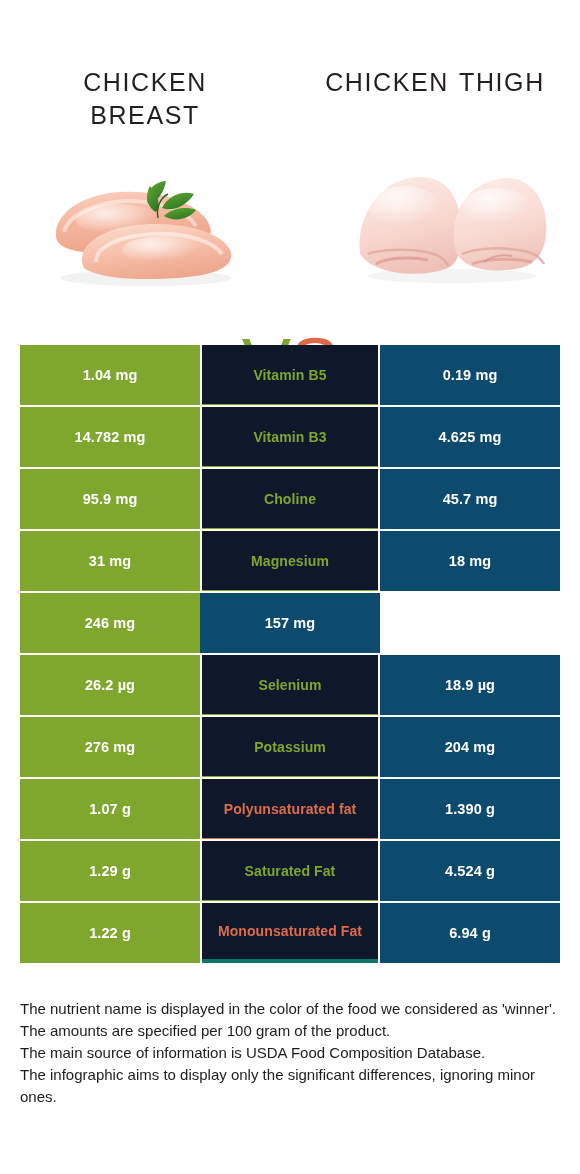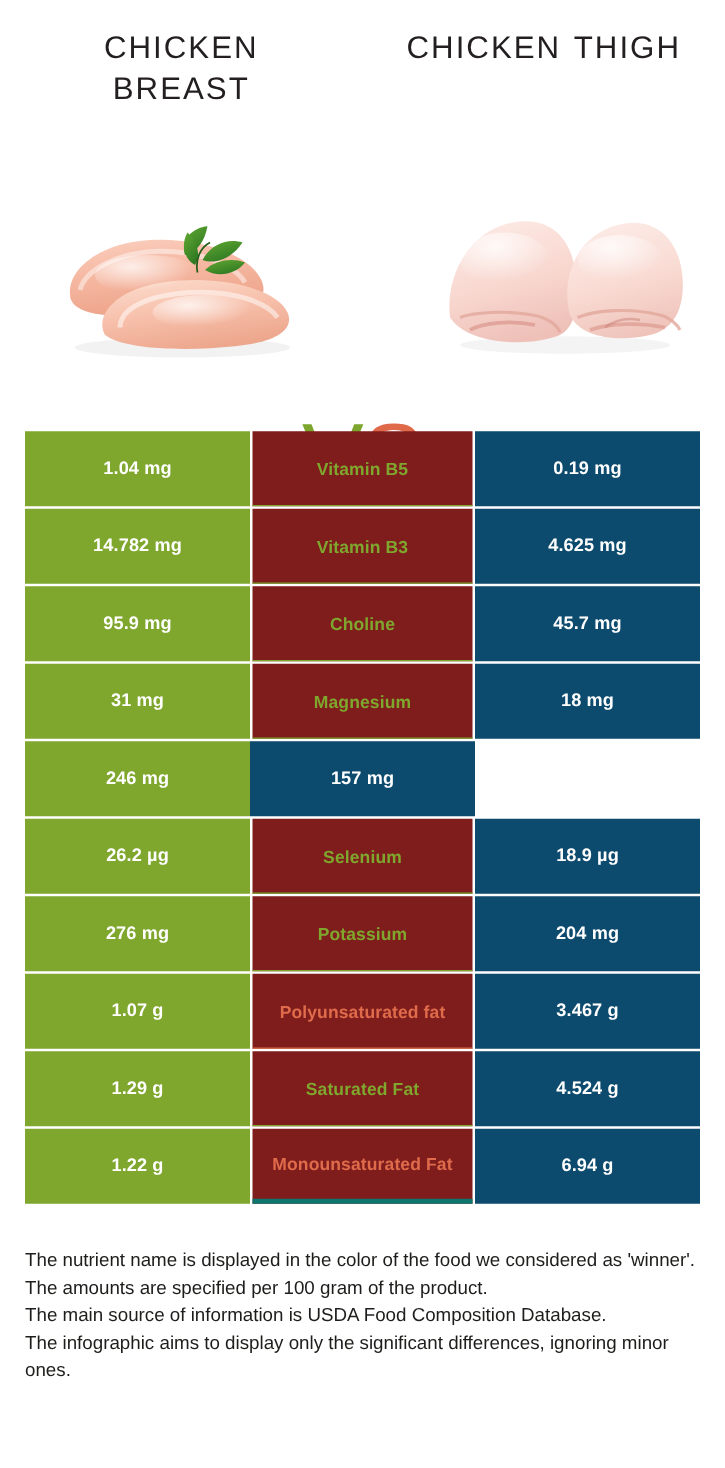--- a/index.html
+++ b/index.html
@@ -39,20 +39,21 @@
   .title-col .title-text {
     display: block;
     font-family: "Liberation Sans", sans-serif;
     font-weight: 300;
     font-size: 25px;
     line-height: 33px;
     letter-spacing: 1.6px;
     color: #231f20;
     padding: 0 24px;
     word-spacing: 2px;
+    margin-top: 44px;
   }
 
   
   .hero {
     position: absolute;
     top: 150px;
     left: 0;
     width: 580px;
     height: 140px;
   }
@@ -106,21 +107,21 @@
     font-weight: 700;
     color: #ffffff;
     letter-spacing: 0.1px;
   }
   .cell-left  { background: #7fa72e; }
   .cell-right { background: #0c4a6e; }
 
   .cell-mid {
     width: 176px;
     margin: 0 2px;
-    background: #7f1d1d;
+    background: #0f172a;
     font-size: 14px;
     font-weight: 600;
     line-height: 18px;
     letter-spacing: 0.1px;
     padding: 0 6px;
     border-bottom: 1px solid #7fa72e;
   }
   .row:last-child .cell-mid { border-bottom: 4px solid #0f766e; }
   .cell-mid.winner-green  { color: #7fa72e; }
   .cell-mid.winner-orange { color: #df6b4b; }
@@ -266,21 +267,21 @@
         <div class="cell cell-right">18.9 µg</div>
       </div>
       <div class="row">
         <div class="cell cell-left">276 mg</div>
         <div class="cell cell-mid winner-green sep-green">Potassium</div>
         <div class="cell cell-right">204 mg</div>
       </div>
       <div class="row">
         <div class="cell cell-left">1.07 g</div>
         <div class="cell cell-mid winner-orange sep-orange">Polyunsaturated fat</div>
-        <div class="cell cell-right">3.467 g</div>
+        <div class="cell cell-right">1.390 g</div>
       </div>
       <div class="row">
         <div class="cell cell-left">1.29 g</div>
         <div class="cell cell-mid winner-green sep-green">Saturated Fat</div>
         <div class="cell cell-right">4.524 g</div>
       </div>
       <div class="row">
         <div class="cell cell-left">1.22 g</div>
         <div class="cell cell-mid winner-orange sep-orange">Monounsaturated Fat</div>
         <div class="cell cell-right">6.94 g</div>

